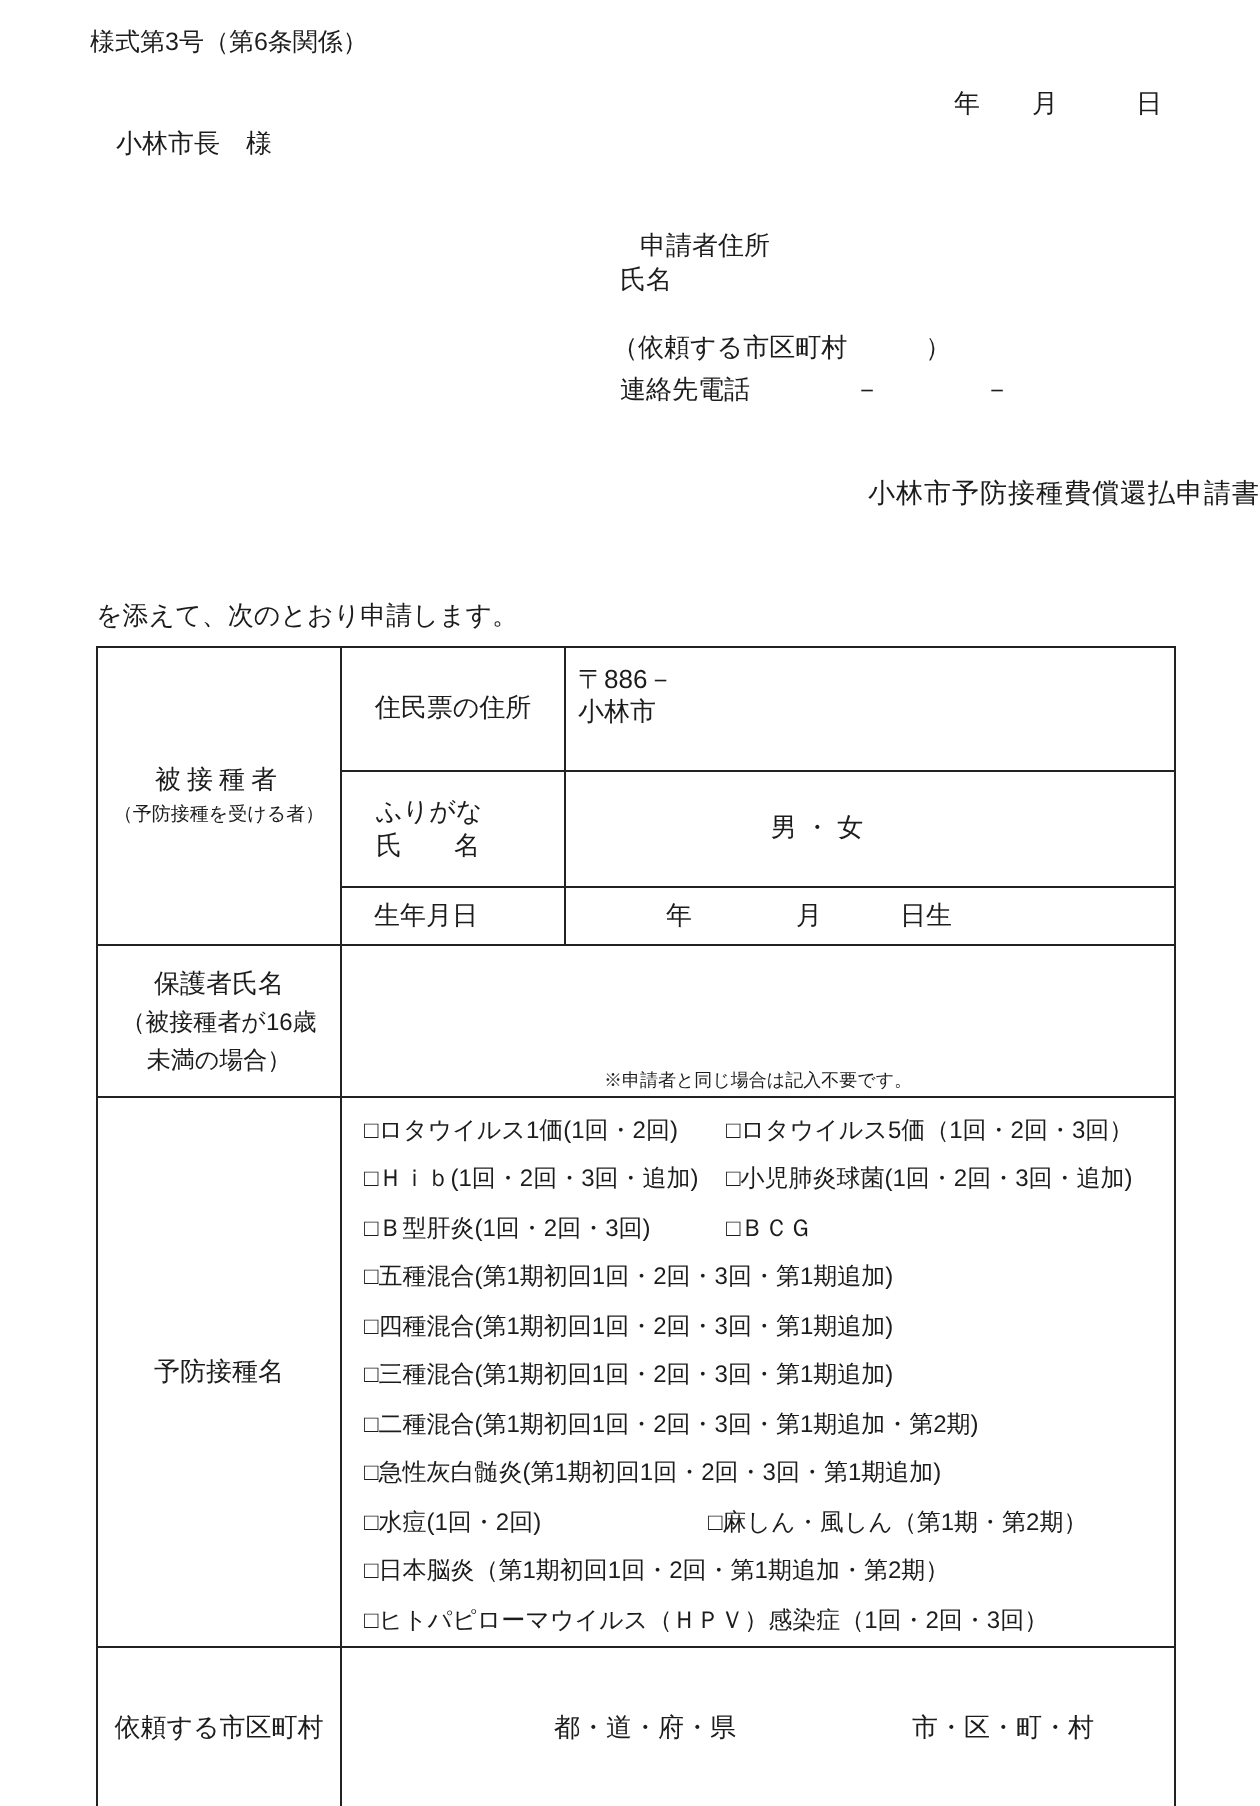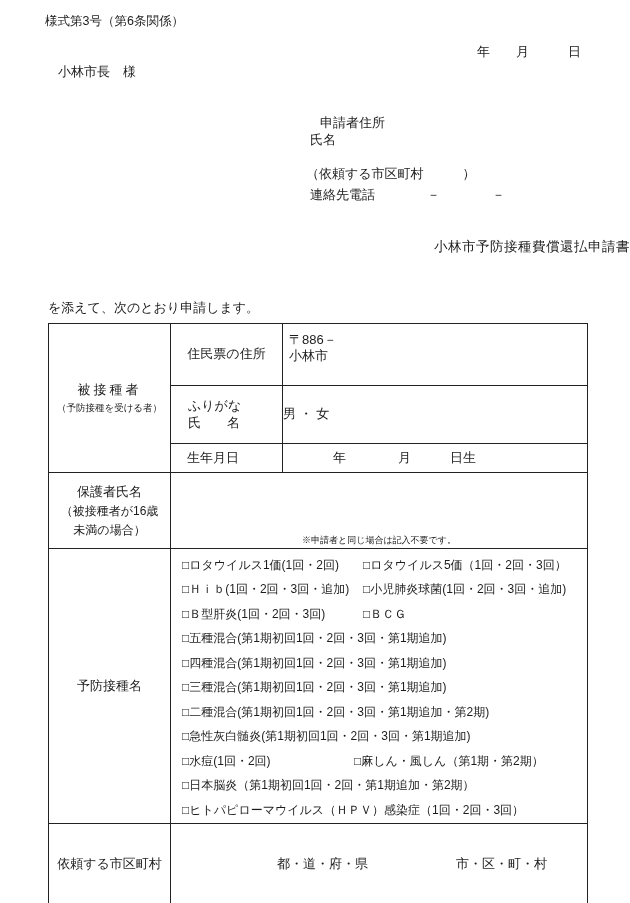--- a/index.html
+++ b/index.html
@@ -42,21 +42,21 @@
   .r-name{height:58px;}
   .r-birth{height:29px;margin-top:24px;}
   .r-guard{height:76px;}
   .r-vacc{height:272px;}
   .r-muni{height:33px;}
 
   .vaccinee-label{letter-spacing:3px;}
   .vaccinee-sub{font-size:9.5px;letter-spacing:0;margin-top:3px;}
   .addr-cell{vertical-align:top !important;padding:8px 0 0 6px !important;line-height:25px;}
   .furi-cell{padding-left:17px !important;line-height:25px;}
-  .sex-cell{text-align:left;padding-right:53px !important;white-space:pre;margin-left:24px;}
+  .sex-cell{text-align:center;padding-right:53px !important;white-space:pre;margin-left:24px;}
   .birth-label{padding-left:16px !important;}
   .birth-cell{padding-left:50px !important;white-space:pre;}
   .guard-cell{position:relative;}
   .guard-l2{font-size:12px;}
   .guard-note{
     position:absolute;left:0;bottom:2px;width:100%;
     text-align:center;font-size:9px;
   }
   .vacc-cell{vertical-align:top !important;padding:4px 0 0 11px !important;}
   .vline{height:24.5px;display:flex;align-items:center;white-space:pre;font-size:12px;}

